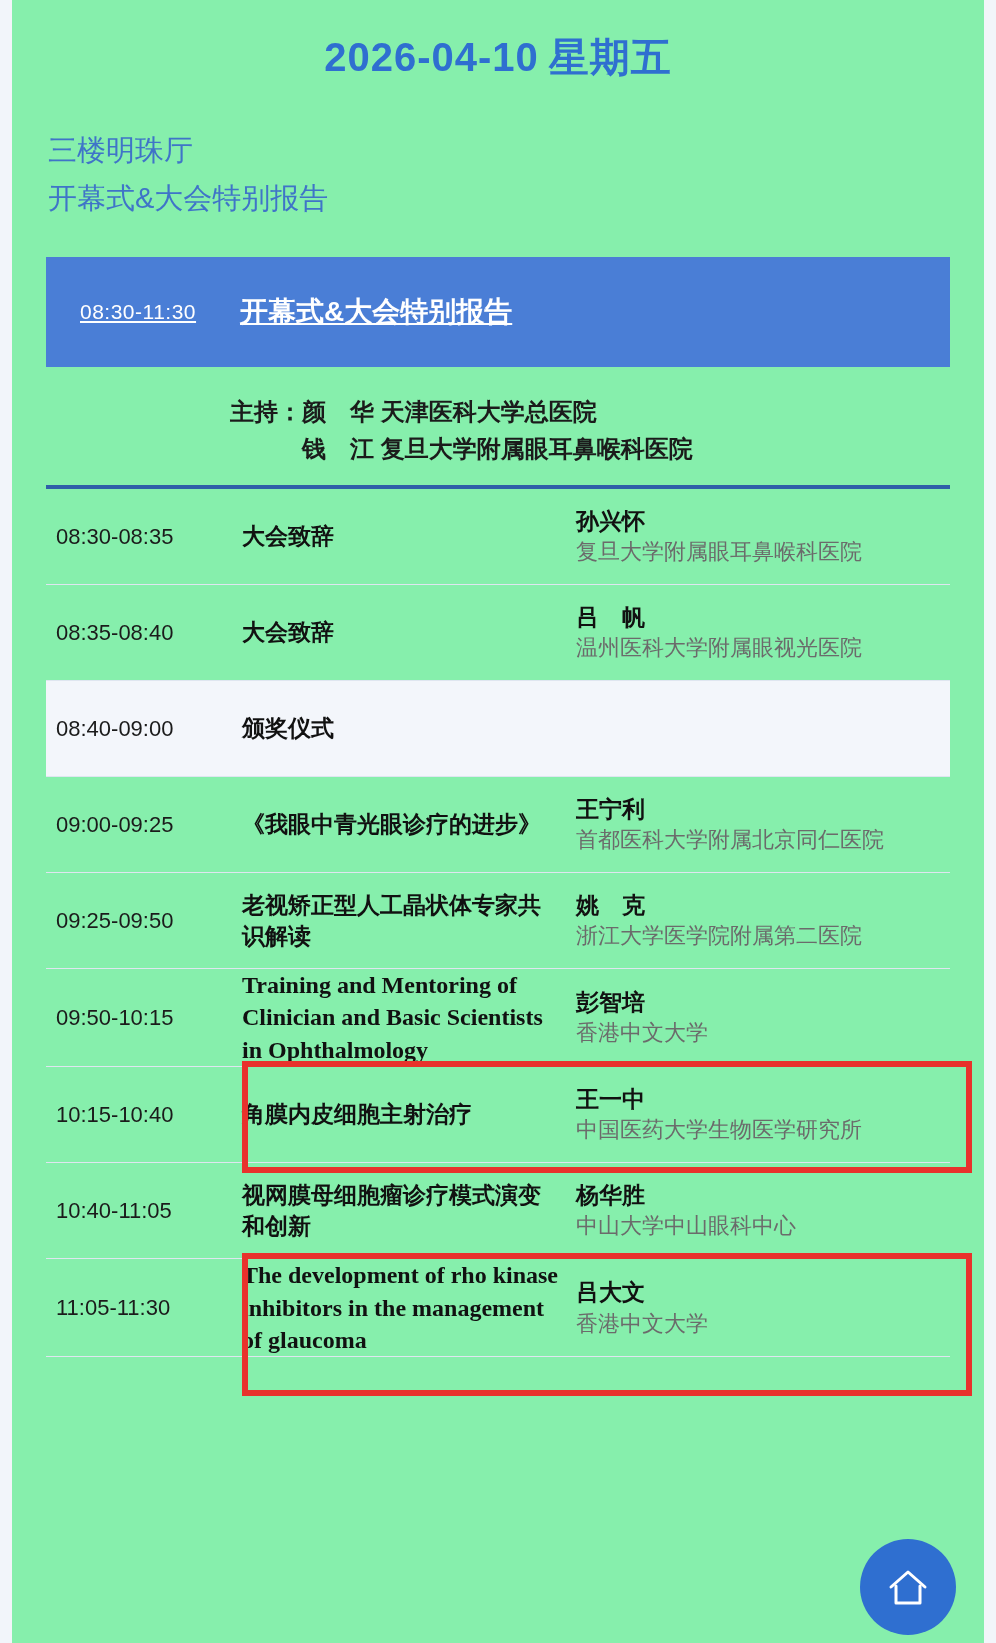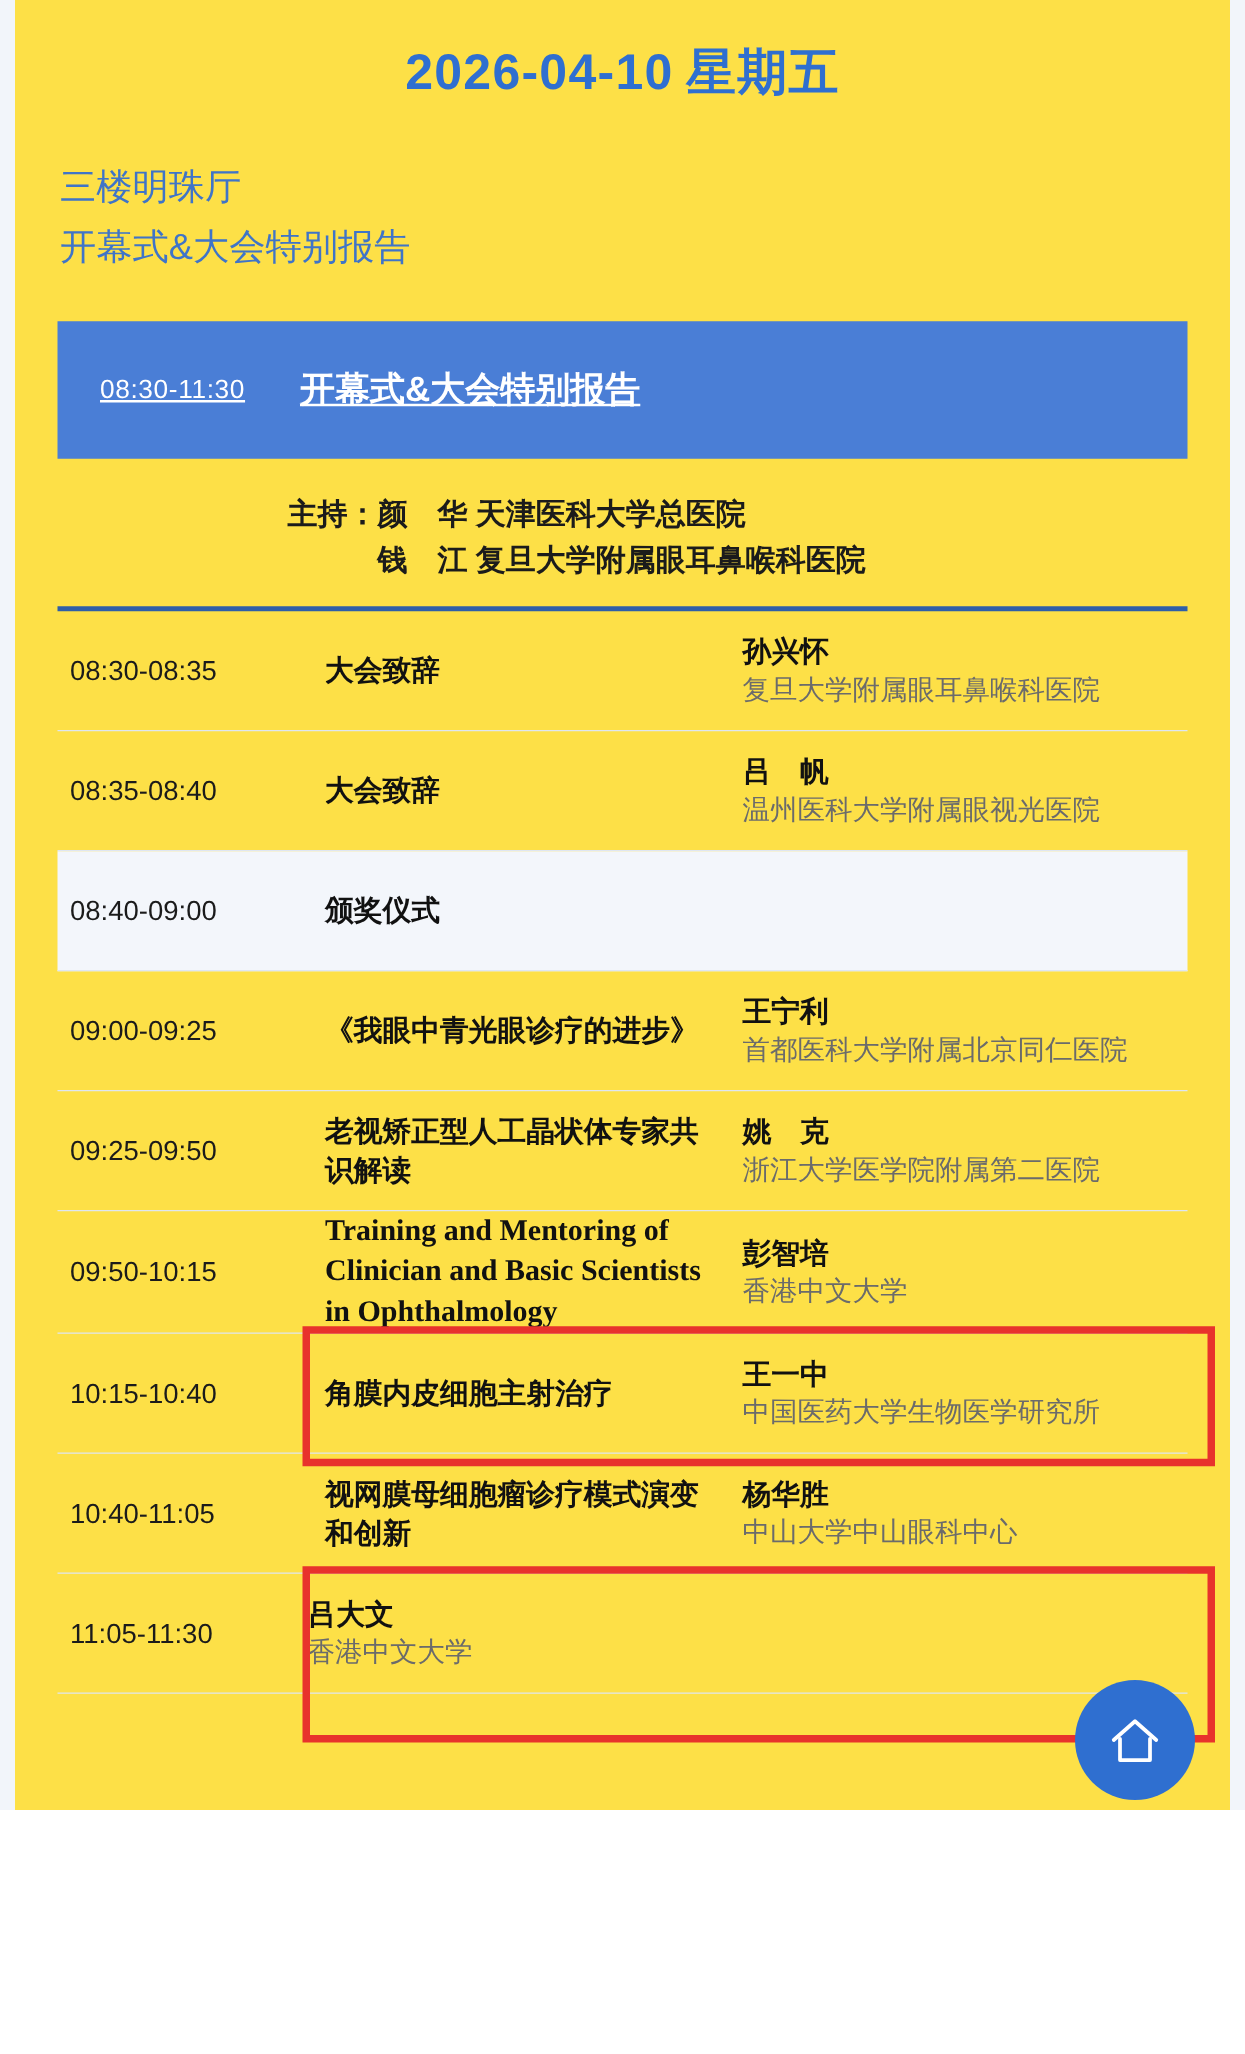--- a/index.html
+++ b/index.html
@@ -11,22 +11,22 @@
     width: 996px;
     height: 1643px;
     font-family: "Liberation Sans", sans-serif;
     color: #222;
     position: relative;
     overflow: hidden;
   }
   .page {
     position: relative;
     width: 996px;
-    height: 1448px;
-    background: #fde047;
+    height: 1643px;
+    background: #86efac;
     box-sizing: border-box;
   }
   .left-rail {
     position: absolute;
     left: 0; top: 0; bottom: 0;
     width: 12px;
     background: #f2f5fa;
   }
   .right-rail {
     position: absolute;
@@ -122,21 +122,20 @@
   }
   .talk .t-title {
     flex: 0 0 330px;
     width: 330px;
     font-size: 23px;
     font-weight: bold;
     color: #111;
     line-height: 1.35;
     padding-right: 14px;
     box-sizing: border-box;
-    margin-left: 18px;
   }
   .talk .t-title.serif {
     font-family: "Liberation Serif", serif;
     font-size: 24px;
   }
   .talk .t-speaker {
     flex: 1 1 auto;
     padding-left: 4px;
     box-sizing: border-box;
   }
@@ -276,20 +275,21 @@
         <div class="talk">
           <div class="t-time">10:40-11:05</div>
           <div class="t-title">视网膜母细胞瘤诊疗模式演变和创新</div>
           <div class="t-speaker">
             <div class="name">杨华胜</div>
             <div class="affil">中山大学中山眼科中心</div>
           </div>
         </div>
         <div class="talk">
           <div class="t-time">11:05-11:30</div>
+          <div class="t-title serif">The development of rho kinase inhibitors in the management of glaucoma</div>
           <div class="t-speaker">
             <div class="name">吕大文</div>
             <div class="affil">香港中文大学</div>
           </div>
           <div class="highlight-box hl-2"></div>
         </div>
       </div>
 
     <div class="fab">
       <span>

